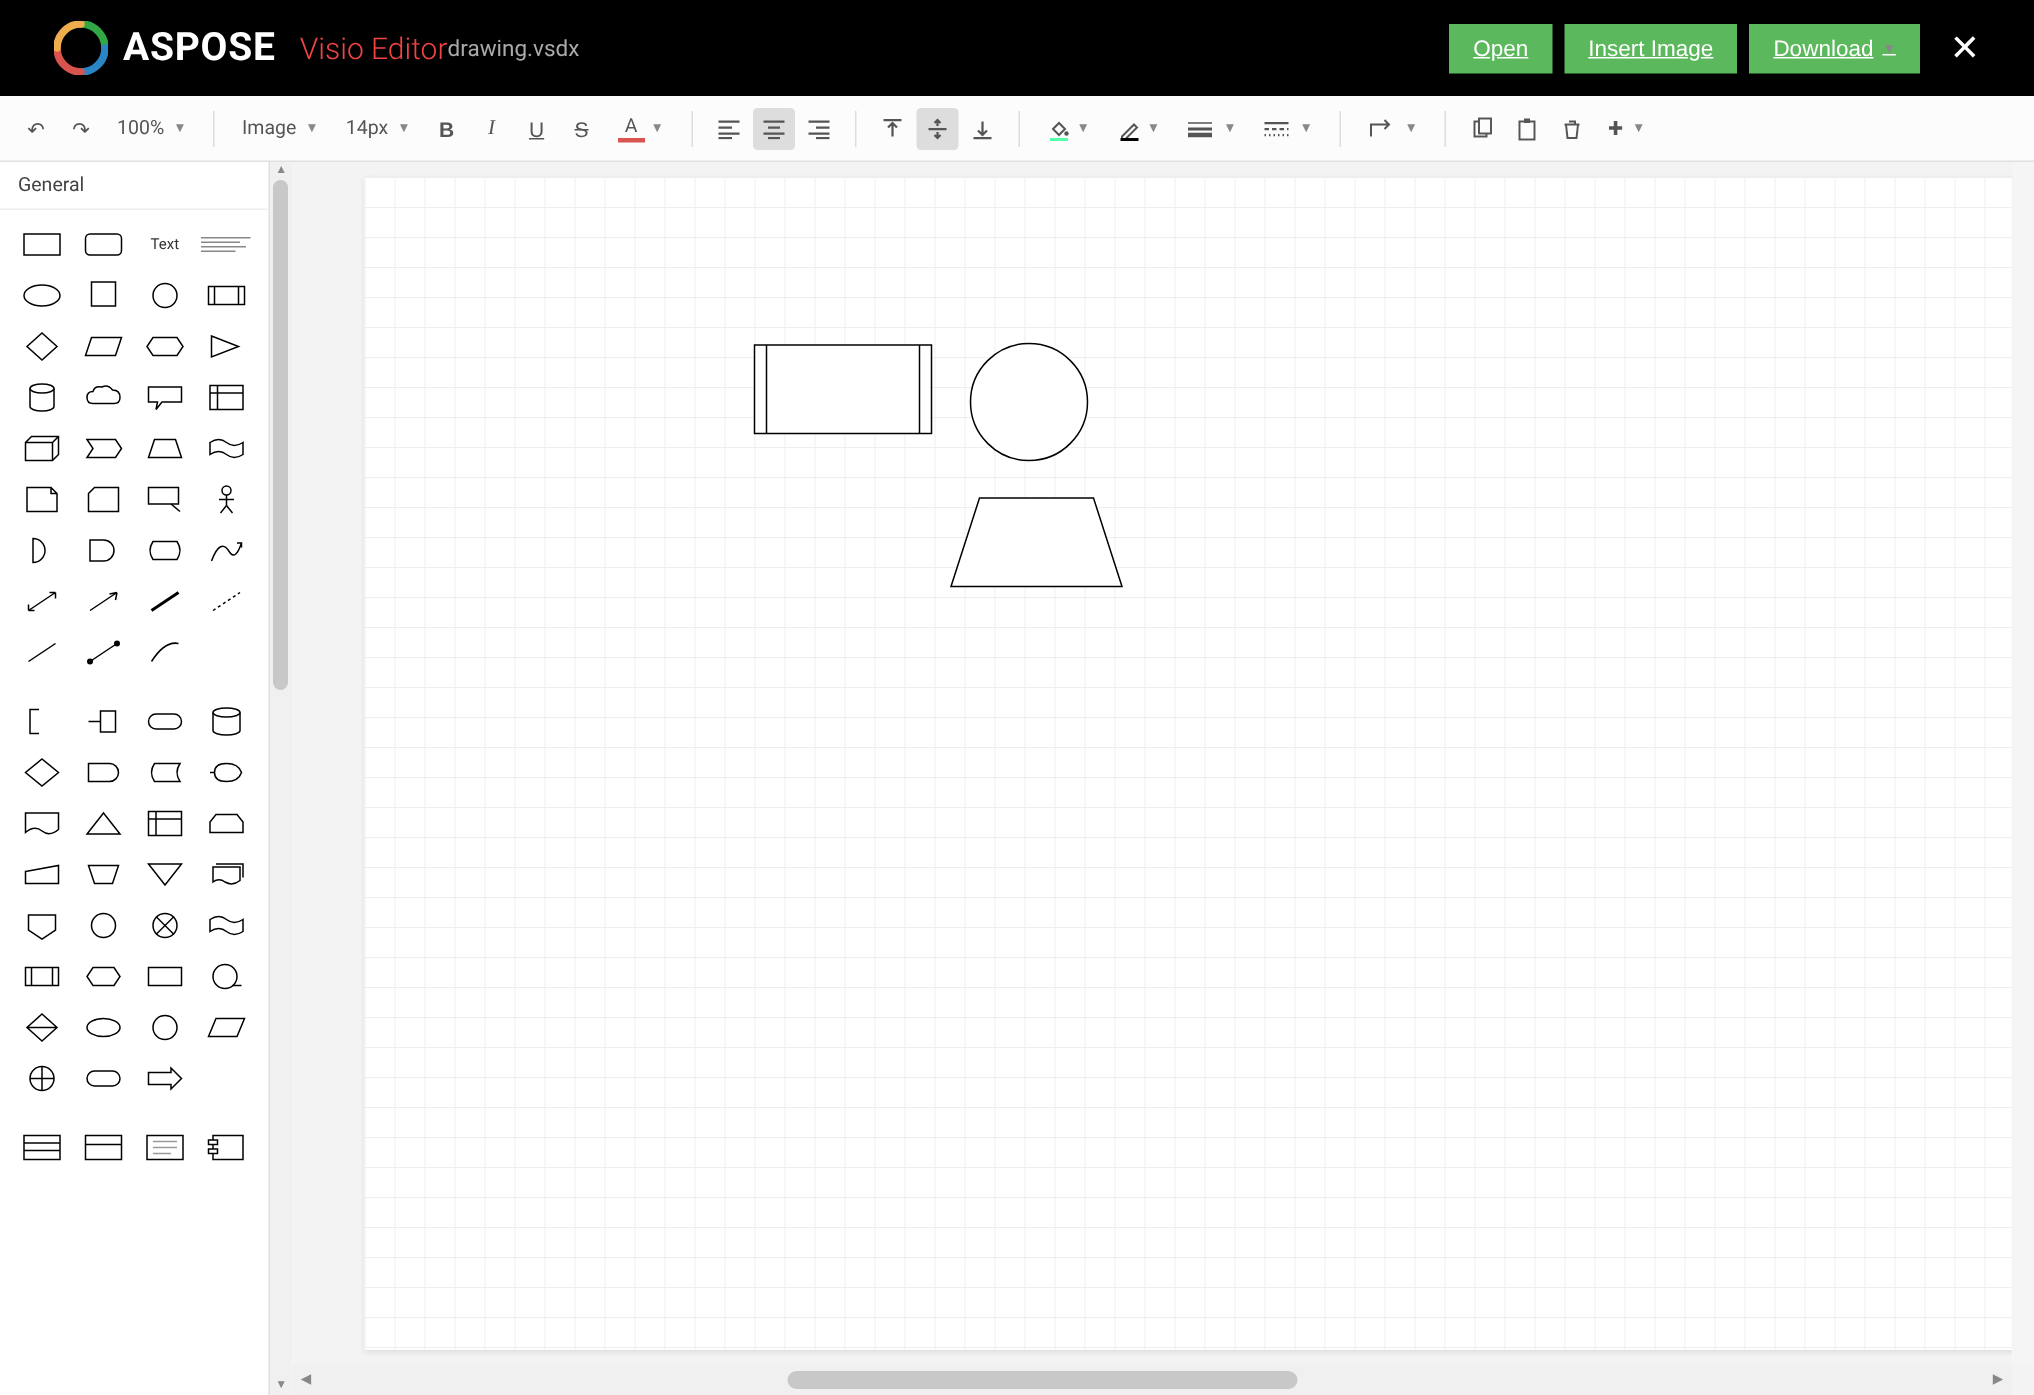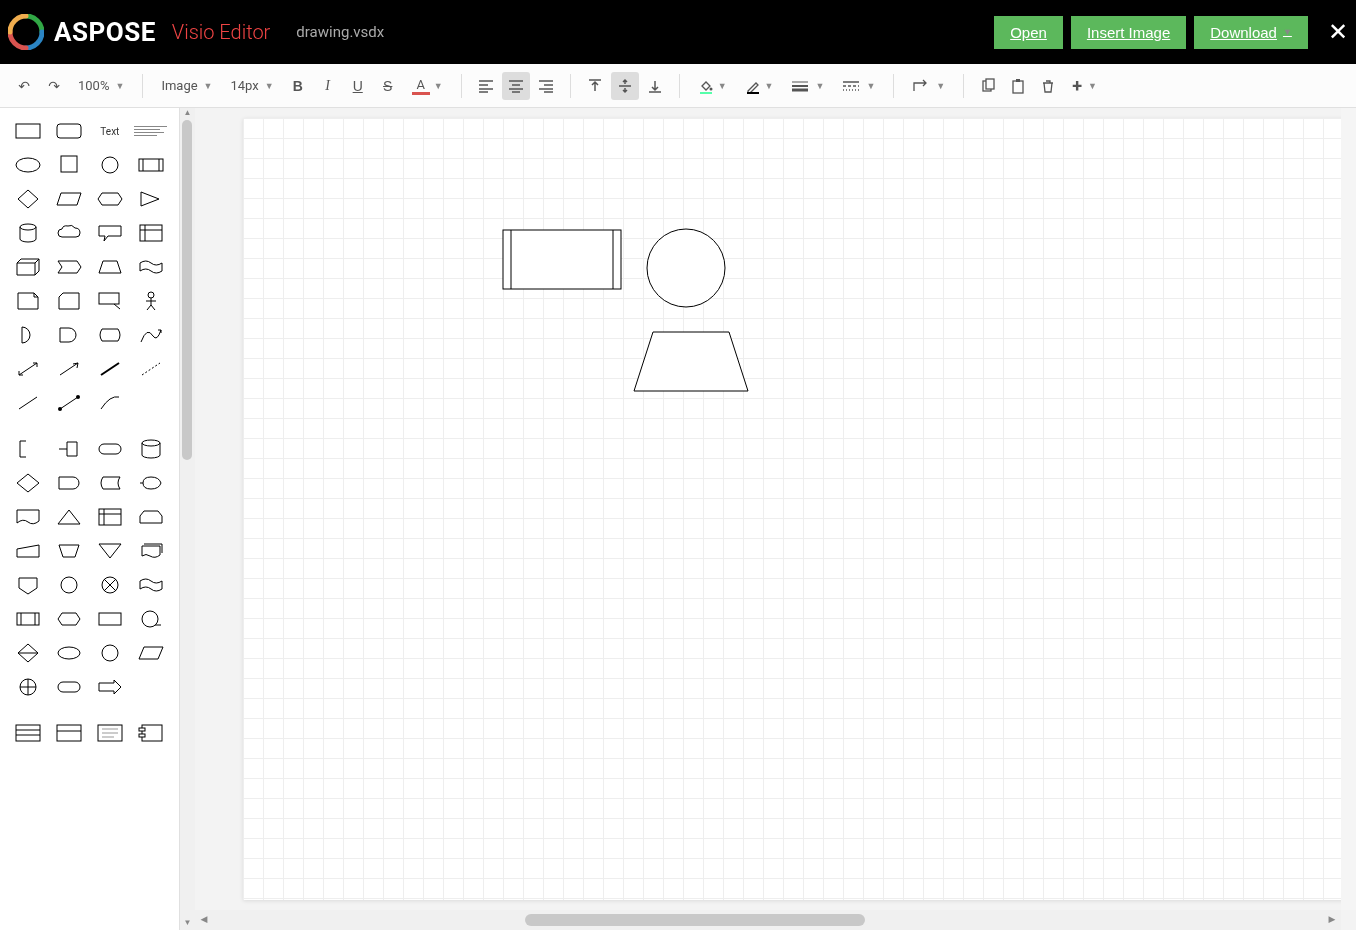--- a/index.html
+++ b/index.html
@@ -1,23 +1,23 @@
 <!DOCTYPE html>
 <html><head>
 <meta charset="utf-8">
 <style>
 * { box-sizing: border-box; margin: 0; padding: 0; }
 body { font-family: -apple-system, BlinkMacSystemFont, "Segoe UI", Roboto, sans-serif; width: 1356px; height: 930px; overflow: hidden; background: #fff; }
 
-.header { background: #000; height: 64px; display: flex; align-items: center; padding: 0 8px; color: #fff; }
+.header { background: #000; height: 64px; display: flex; align-items: center; padding: 0 36px; color: #fff; }
 .logo { display: flex; align-items: center; gap: 10px; }
 .logo-swirl { width: 36px; height: 36px; }
 .logo-text { font-size: 26px; font-weight: 700; letter-spacing: 0.5px; color: #fff; }
 .app-name { font-size: 20px; color: #ef4444; margin-left: 6px; font-weight: 300; }
-.filename { font-size: 15px; color: #aaa; margin-left: 26px; }
+.filename { font-size: 15px; color: #aaa; }
 .header-spacer { flex: 1; }
 .btn-green { background: #5cb85c; color: #fff; border: none; padding: 8px 16px; border-radius: 0; font-size: 15px; cursor: pointer; margin-left: 8px; display: flex; align-items: center; gap: 6px; text-decoration: underline; }
 .btn-close { color: #fff; font-size: 24px; margin-left: 20px; cursor: pointer; background: none; border: none; font-weight: 300; }
 
 .toolbar { height: 44px; border-bottom: 1px solid #e0e0e0; display: flex; align-items: center; padding: 0 10px; gap: 2px; background: #fcfcfc; }
 .tb-btn { width: 28px; height: 28px; display: inline-flex; align-items: center; justify-content: center; color: #555; cursor: pointer; border-radius: 3px; font-size: 14px; border:none; background:none; }
 .tb-btn.active { background: #ddd; }
 .tb-sep { width: 1px; height: 24px; background: #ddd; margin: 0 8px; }
 .tb-dropdown { display: flex; align-items: center; gap: 6px; color: #555; font-size: 13px; cursor: pointer; padding: 4px 8px; }
 .caret { font-size: 9px; color: #888; }
@@ -223,20 +223,21 @@
     <span style="font-size:18px;font-weight:700">+</span>
     <span class="caret">▼</span>
   </div>
 </div>
 
 <div class="main">
 
   <div class="sidebar-wrap">
     <div class="sidebar">
 
+      <div class="palette-header">General</div>
       <div class="palette-grid">
         <div class="shape-cell">
             <svg>
               <rect x="2" y="4" width="24" height="14" fill="none" stroke="#000"></rect>
             </svg>
           </div>
         <div class="shape-cell">
             <svg>
               <rect x="2" y="4" width="24" height="14" rx="3" fill="none" stroke="#000"></rect>
             </svg>

